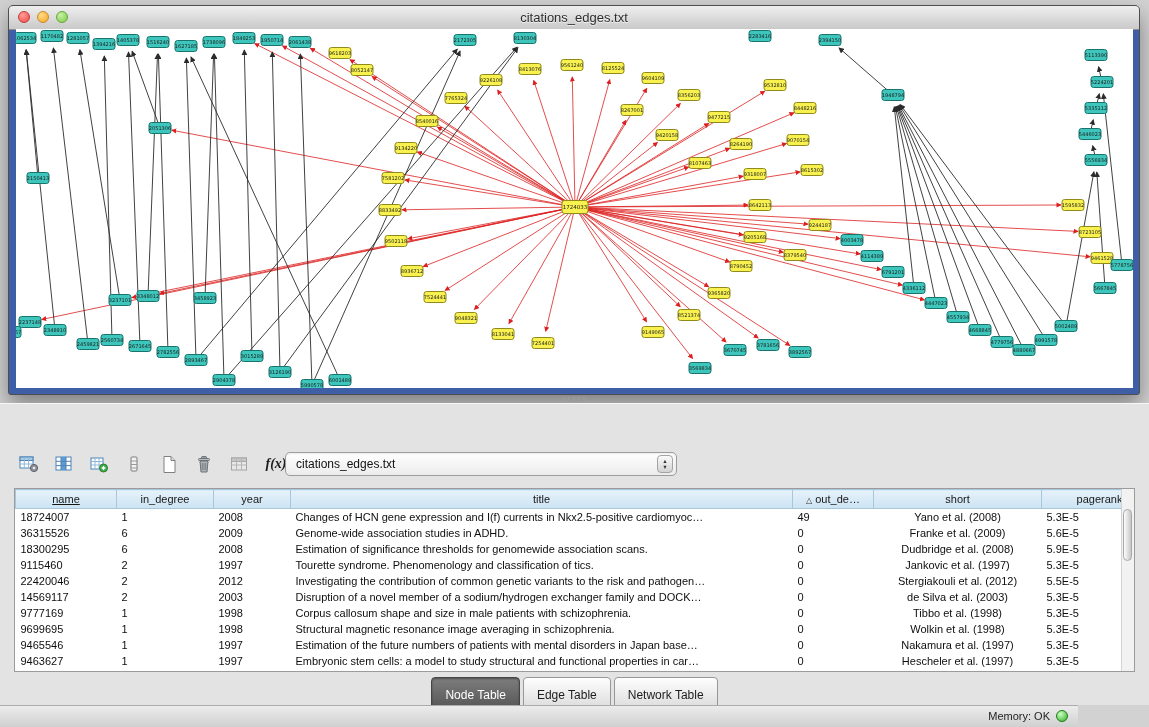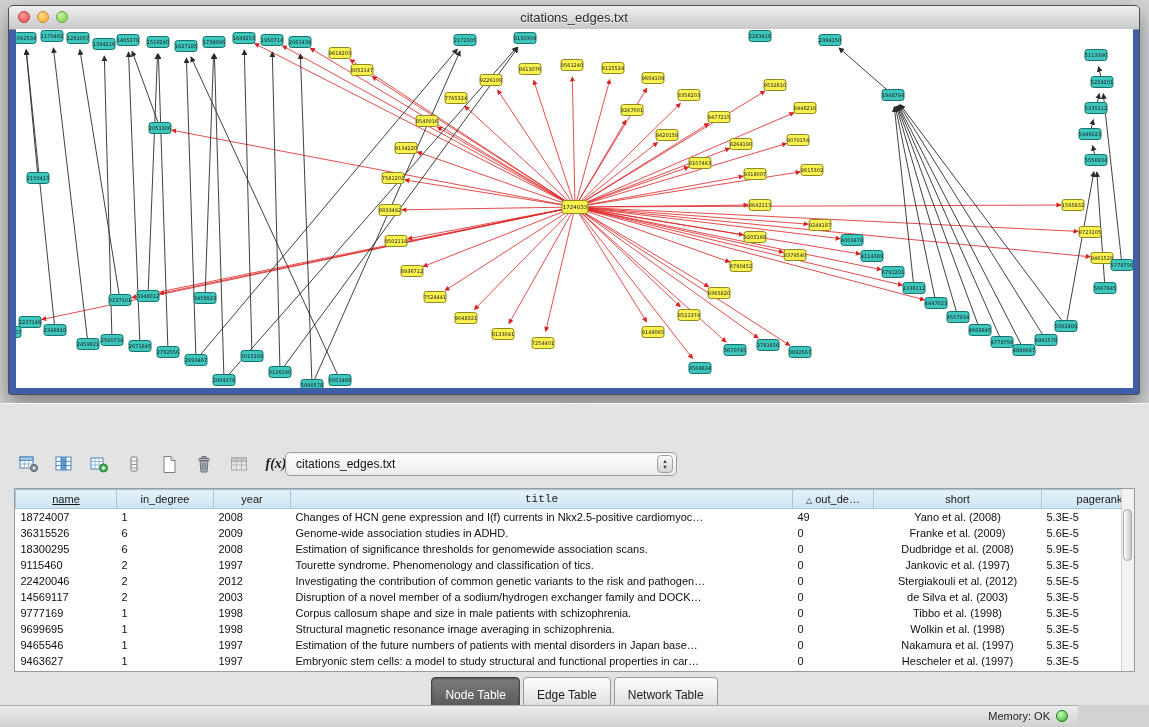--- a/index.html
+++ b/index.html
@@ -711,21 +711,21 @@
       </span>
   </div>
 
   <div class="table-wrap">
     <table>
       <thead>
           <tr id="thead-row">
             <th style="width: 96px; text-decoration: underline;">name</th>
             <th style="width: 92px; margin-top: 16px;">in_degree</th>
             <th style="width: 72px;">year</th>
-            <th style="width: 497px; font-family: Liberation Mono, monospace;">title</th>
+            <th style="width: 497px;">title</th>
             <th style="width: 76px; margin-left: 32px;"><span class="sort">△</span>out_de…</th>
             <th style="width: 163px; margin-top: 8px;">short</th>
             <th style="width: 111px;">pagerank</th>
           </tr>
         </thead>
       <tbody id="tbody">
           <tr>
             <td>18724007</td>
             <td>1</td>
             <td>2008</td>

